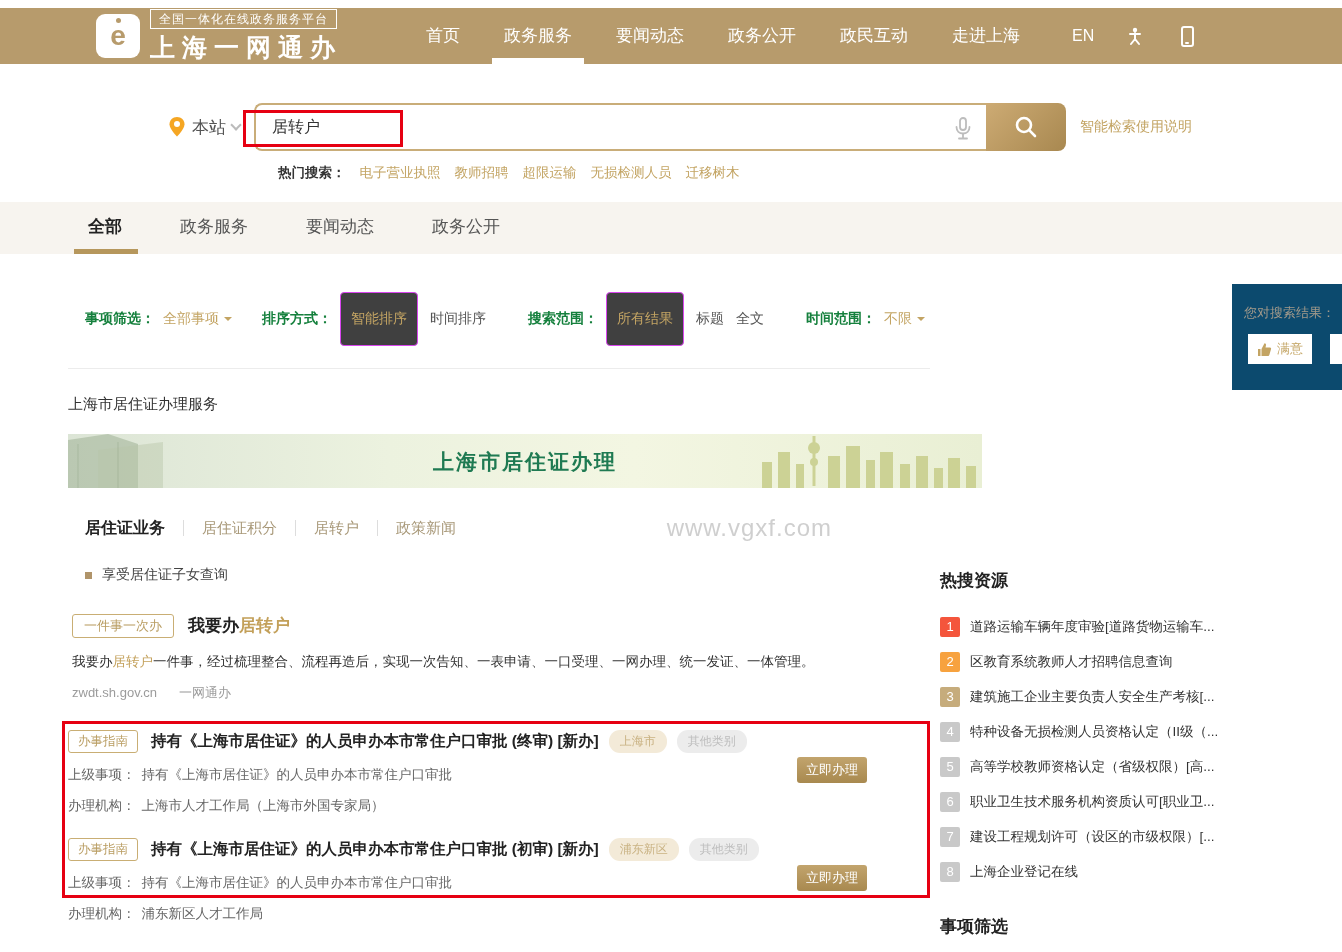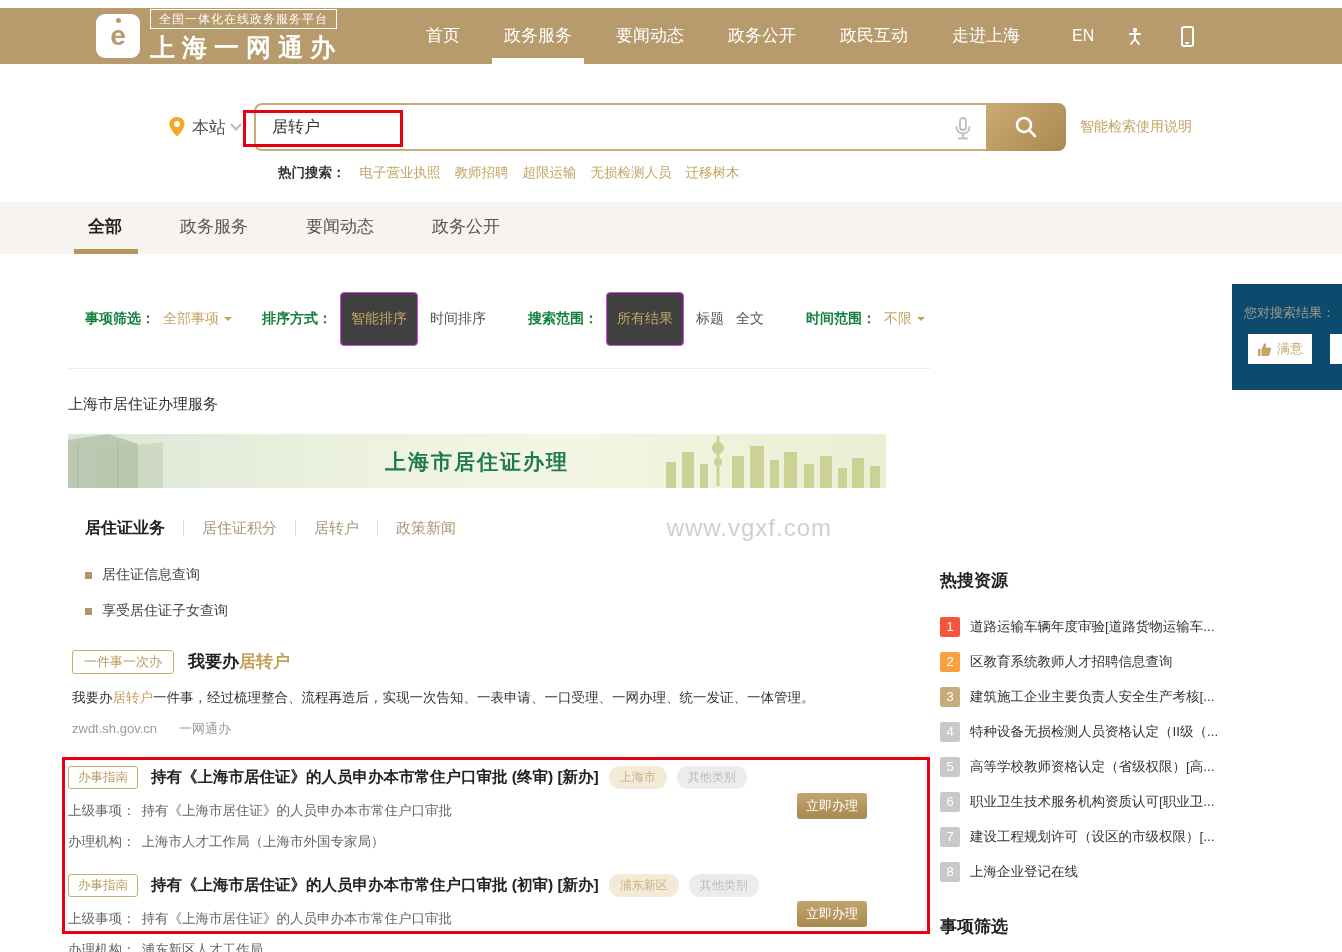--- a/index.html
+++ b/index.html
@@ -55,21 +55,21 @@
   .filters-row { display:flex; align-items:center; margin-top:38px; padding-left:17px; font-size:14px; color:#555; flex-wrap:nowrap; }
   .f-label { font-weight:bold; color:#15803d; margin-right:8px; white-space:nowrap; }
   .f-gold { color:#c3a463; cursor:pointer; display:flex; align-items:center; white-space:nowrap; }
   .tri-down { width:0; height:0; border:4px solid transparent; border-top-color:#c3a463; margin:4px 0 0 5px; }
   .f-group { display:flex; align-items:center; margin-right:30px; }
   .chip { border:1px solid #d946ef; background:#404040; color:#c3a463; border-radius:4px; padding:17px 10px; margin-right:12px; cursor:pointer; white-space:nowrap; }
   .f-plain { color:#555; margin-right:12px; cursor:pointer; white-space:nowrap; }
   .divider { height:1px; background:#ececec; margin-top:22px; }
 
   .group-title { margin-top:26px; font-size:15px; color:#333; }
-  .banner { position:relative; margin-top:20px; width:818px; height:54px; background:linear-gradient(90deg,#dce5d6,#ecf2df 35%,#f3f6e2 62%,#e9efd4); overflow:hidden; cursor:pointer; }
+  .banner { position:relative; margin-top:20px; width:914px; height:54px; background:linear-gradient(90deg,#dce5d6,#ecf2df 35%,#f3f6e2 62%,#e9efd4); overflow:hidden; cursor:pointer; }
   .banner-title { position:absolute; left:0; right:0; top:14px; text-align:center; font-size:21px; font-weight:bold; color:#1f7a52; letter-spacing:2px; }
   .banner svg { position:absolute; top:0; }
   .banner .b-left { left:0; }
   .banner .b-right { right:0; }
 
   .card-tabs { display:flex; align-items:center; margin-top:26px; padding-left:17px; }
   .ctab { font-size:15px; color:#a89878; cursor:pointer; }
   .ctab.active { font-size:16px; font-weight:bold; color:#222; }
   .vsep { width:1px; height:16px; background:#ddd; margin:0 18px; }
   .watermark { margin-left:auto; margin-right:98px; font-size:24px; color:#cfcfcf; letter-spacing:1px; }
@@ -271,24 +271,20 @@
         <span class="vsep"></span>
         <span class="ctab">居转户</span>
         <span class="vsep"></span>
         <span class="ctab">政策新闻</span>
         <span class="watermark">www.vgxf.com</span>
       </div>
 
       <div class="bullet-links">
         <div class="bullet-row">
             <span class="sq"></span>
-            <span class="bullet-text">居住证信息查询</span>
-          </div>
-        <div class="bullet-row">
-            <span class="sq"></span>
             <span class="bullet-text">享受居住证子女查询</span>
           </div>
       </div>
 
       <div class="one-thing">
         <div class="ot-head">
           <span class="badge-outline">一件事一次办</span>
           <span class="ot-title"><span>我要办</span><span class="gold-hl">居转户</span></span>
         </div>
         <div class="ot-desc"><span>我要办</span><span class="gold-hl">居转户</span><span>一件事，经过梳理整合、流程再造后，实现一次告知、一表申请、一口受理、一网办理、统一发证、一体管理。</span></div>

